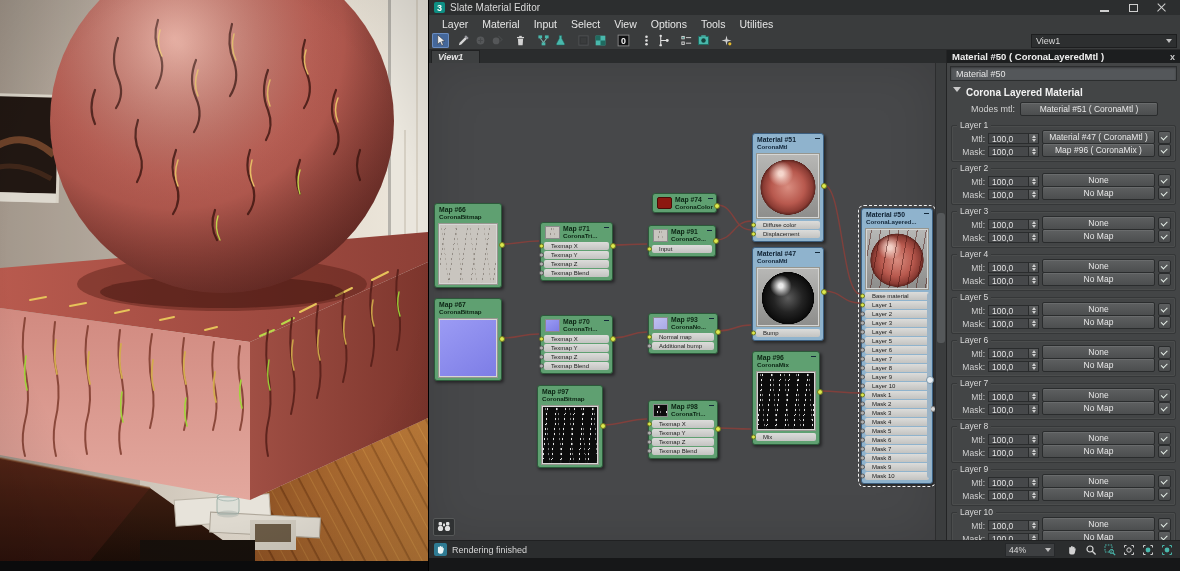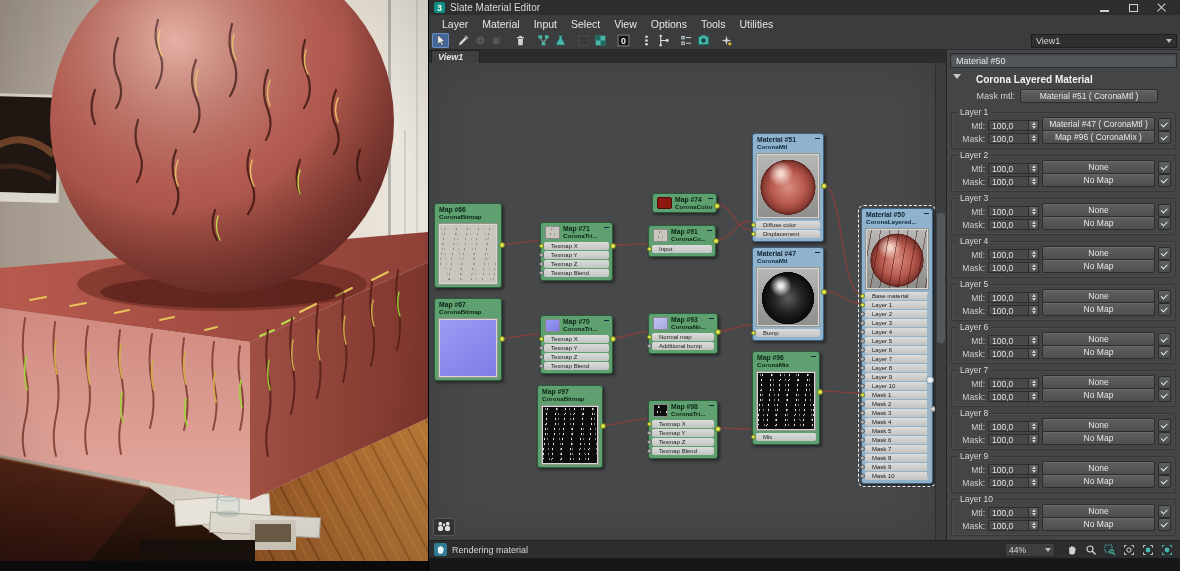--- a/index.html
+++ b/index.html
@@ -67,21 +67,21 @@
   .pv-black-cracks{background-color:#0c0c0c;background-image:repeating-linear-gradient(0deg,rgba(12,12,12,.93) 0 3px,transparent 3px 5px),repeating-linear-gradient(95deg,transparent 0 4px,rgba(240,240,240,.95) 4px 5px,transparent 5px 9px),repeating-linear-gradient(86deg,transparent 0 6px,rgba(205,205,205,.6) 6px 7px,transparent 7px 12px);}
   .pv-lavender{background:linear-gradient(145deg,#c0c0f0,#a9a9e6);}
   .pv-red-sphere{background:radial-gradient(circle at 38% 30%,rgba(255,235,225,.85) 0 4%,rgba(255,255,255,0) 22%),radial-gradient(circle at 50% 52%,#d98d80 0%,#b8594e 38%,#8a3b33 56%,#5e2620 62%,rgba(0,0,0,0) 63%),linear-gradient(#b7b7b5,#8e8e8c);}
   .pv-black-sphere{background:radial-gradient(circle at 38% 30%,rgba(255,255,255,.9) 0 4%,rgba(255,255,255,0) 20%),radial-gradient(circle at 50% 52%,#5c5c5c 0%,#242424 34%,#0d0d0d 58%,#060606 62%,rgba(0,0,0,0) 63%),linear-gradient(#b7b7b5,#8e8e8c);}
   .pv-red-cracked-sphere{background:repeating-linear-gradient(100deg,transparent 0 4px,rgba(70,18,13,.5) 4px 5px,transparent 5px 9px),radial-gradient(circle at 38% 30%,rgba(255,235,225,.8) 0 4%,rgba(255,255,255,0) 22%),radial-gradient(circle at 50% 52%,#d98d80 0%,#b8594e 38%,#8a3b33 56%,#5e2620 62%,rgba(0,0,0,0) 63%),linear-gradient(#b7b7b5,#8e8e8c);}
   
   .panel{flex:1;background:#434546;border-left:1px solid #232425;display:flex;flex-direction:column;min-width:0;}
   .phead{height:13px;background:#1c1e1f;display:flex;align-items:center;padding:0 5px;font-weight:bold;font-size:9.5px;color:#f0f0f0;flex:none;}
   .phead .px{margin-left:auto;font-size:9px;font-weight:bold;color:#c9c9c9;}
   .pname{margin:3px 3px 2px;height:13px;background:#54575a;border:1px solid #2b2d2e;box-shadow:inset 0 1px 2px rgba(0,0,0,.35);display:flex;align-items:center;padding:0 5px;font-size:9px;color:#e6e6e6;flex:none;}
-  .rollout{display:flex;align-items:flex-start;gap:15px;padding:4px 6px 2px;font-weight:bold;font-size:10px;color:#f2f2f2;flex:none;}
+  .rollout{display:flex;align-items:flex-start;gap:5px;padding:4px 6px 2px;font-weight:bold;font-size:10px;color:#f2f2f2;flex:none;}
   .tri{width:0;height:0;border-left:4px solid transparent;border-right:4px solid transparent;border-top:5px solid #c9c9c9;}
   .baserow{display:flex;align-items:center;margin:2px 6px 3px;gap:5px;flex:none;}
   .blabel{width:62px;text-align:right;font-size:9px;color:#d2d2d2;}
   .btn{height:12px;background:linear-gradient(#5e6061,#4c4e4f);border:1px solid #2a2c2d;border-radius:2px;color:#e8e8e8;font-size:8.5px;display:flex;align-items:center;justify-content:center;padding:0 4px;box-shadow:inset 0 1px 0 rgba(255,255,255,.08);overflow:hidden;white-space:nowrap;}
   .baserow .btn{flex:1;margin-right:16px;}
   .lgroups{flex:1;padding:0 3px;overflow:hidden;}
   .group{position:relative;border:1px solid #353738;box-shadow:inset 0 0 0 1px rgba(255,255,255,.045);border-radius:2px;margin:6px 1px 0;padding:5px 4px 4px;}
   .caption{position:absolute;top:-6px;left:5px;background:#434546;padding:0 3px;font-size:8.5px;color:#dadada;}
   .prow{display:flex;align-items:flex-end;gap:3px;height:12px;margin-top:1px;}
   .plabel{width:29px;text-align:right;font-size:8.5px;color:#cfcfcf;flex:none;}
@@ -828,27 +828,31 @@
               <span class="outsock off" style="top:197px"></span>
               <div class="node-scroll"></div>
             </div>
           </div>
         <div class="vscroll">
             <div class="handle"></div>
           </div>
       </div>
 
       <div class="panel">
+        <div class="phead">
+          <span>Material #50  ( CoronaLayeredMtl )</span>
+          <span class="px">x</span>
+        </div>
         <div class="pname">Material #50</div>
         <div class="rollout">
           <span class="tri"></span>
           <span>Corona Layered Material</span>
         </div>
         <div class="baserow">
-          <span class="blabel">Mask mtl:</span>
+          <span class="blabel">Modes mtl:</span>
           <div class="btn">Material #51 ( CoronaMtl )</div>
         </div>
         <div class="lgroups" id="lgroups">
             <div class="group">
               <span class="caption">Layer 1</span>
               <div class="prow">
                 <span class="plabel">Mtl:</span>
                 <div class="spin">
                   <span class="val">100,0</span>
                   <span class="arr">
@@ -1119,21 +1123,21 @@
       </div>
 
     </div>
 
     <div class="statusbar">
       <div class="sicon">
         <svg width="11" height="11" viewBox="0 0 12 12">
             <path d="M3.2 7 V4 a.9.9 0 0 1 1.8 0 V3 a.9.9 0 0 1 1.8 0 v.6 a.9.9 0 0 1 1.8.3 l-.2.6 q1.6-.6 1.2 1.2 l-.8 3.2 q-.4 1.6-2 1.6 H5.2 q-1.2 0-2-1.2 Z" fill="#eaf4f6"></path>
           </svg>
       </div>
-      <div class="smsg">Rendering material</div>
+      <div class="smsg">Rendering finished</div>
       <div class="zoombox">
         <span>44%</span>
         <span class="caret"></span>
       </div>
       <div class="navicons" id="navicons">
           <span>
             <span style="display:flex">
               <svg width="12" height="12" viewBox="0 0 12 12">
                 <path d="M3.2 7 V4 a.9.9 0 0 1 1.8 0 V3 a.9.9 0 0 1 1.8 0 v.6 a.9.9 0 0 1 1.8.3 l-.2.6 q1.6-.6 1.2 1.2 l-.8 3.2 q-.4 1.6-2 1.6 H5.2 q-1.2 0-2-1.2 Z" fill="#d2d2d2"></path>
               </svg>

